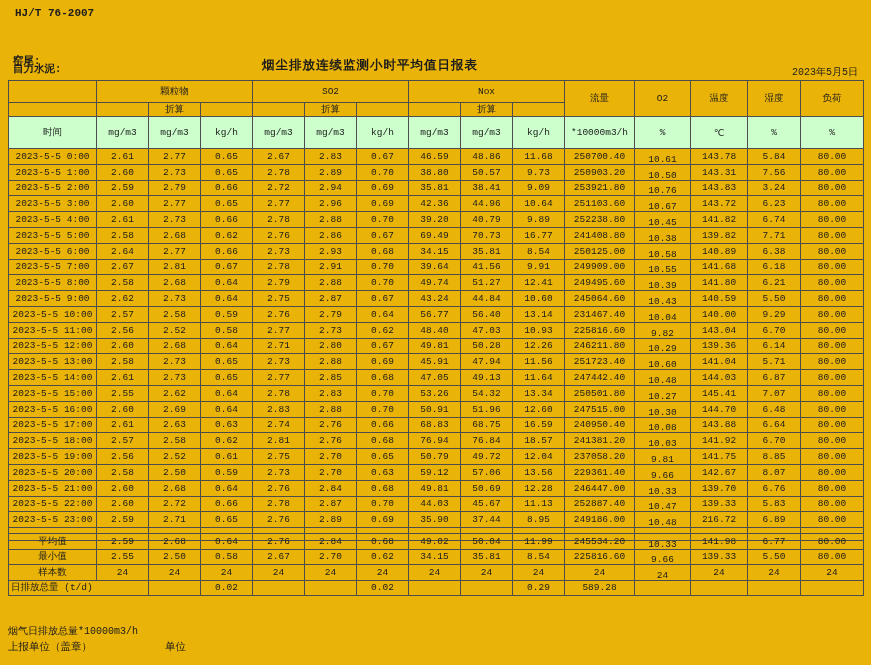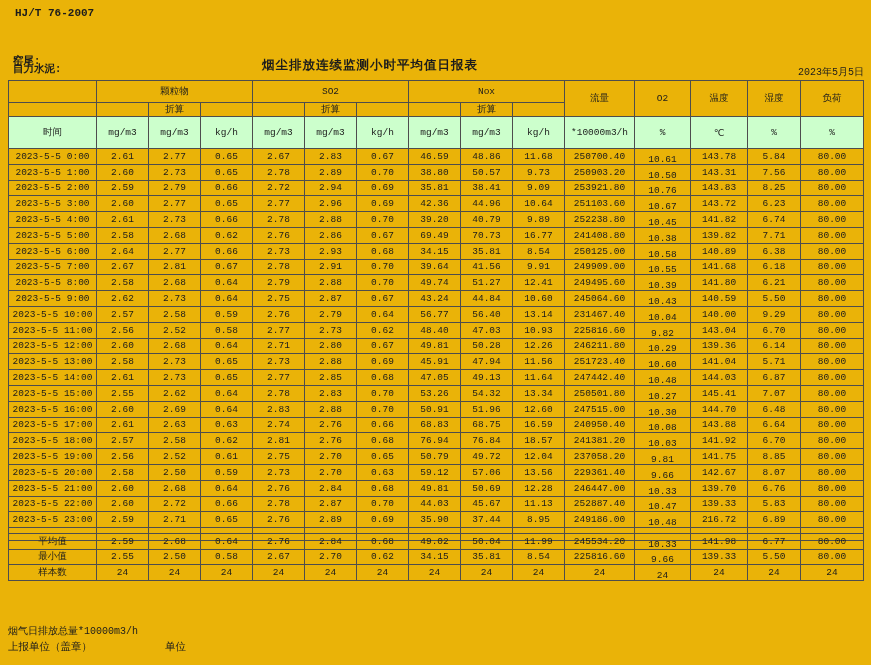--- a/index.html
+++ b/index.html
@@ -7,21 +7,21 @@
   body {
     width:871px; height:665px; background:#ffffff; color:#1c1c1c;
     font-family:"Liberation Mono","DejaVu Sans Mono","DejaVu Sans",monospace;
   }
   .page { position:relative; width:871px; height:665px; overflow:hidden; background:#eab308; }
 
   .std-code   { position:absolute; left:15px;  top:7px;  font-size:11px;   font-weight:bold; }
   .title      { position:absolute; left:0;     top:20px; width:740px; text-align:center; font-size:12.5px; font-weight:bold; letter-spacing:1px;margin-top:37px; }
   .company    { position:absolute; left:13px;  top:39px; font-size:10.5px; font-weight:bold;margin-top:23px; }
   .point      { position:absolute; left:13px;  top:54px; font-size:10.5px; font-weight:bold; }
-  .date       { position:absolute; right:7px;  top:65px; font-size:10px; }
+  .date       { position:absolute; right:13px;  top:65px; font-size:10px; }
 
   table.report { border-collapse:collapse; table-layout:fixed; width:856px; }
   .main-table    { position:absolute; left:8px; top:80px; }
   .summary-table { position:absolute; left:8px; top:533px; }
 
   td,th {
     border:1px solid #4d4d4d; padding:0 1px; font-size:9.5px; font-weight:normal;
     text-align:center; vertical-align:middle; white-space:nowrap; overflow:hidden;
   }
   tr.hdr1  { height:22px; }
@@ -154,21 +154,21 @@
           <td data-name="cell-pm-kgh">0.66</td>
           <td data-name="cell-so2-mgm3">2.72</td>
           <td data-name="cell-so2-converted">2.94</td>
           <td data-name="cell-so2-kgh">0.69</td>
           <td data-name="cell-nox-mgm3">35.81</td>
           <td data-name="cell-nox-converted">38.41</td>
           <td data-name="cell-nox-kgh">9.09</td>
           <td data-name="cell-flow">253921.80</td>
           <td data-name="cell-o2"><span class="o2v">10.76</span></td>
           <td data-name="cell-temperature">143.83</td>
-          <td data-name="cell-humidity">8.25</td>
+          <td data-name="cell-humidity">3.24</td>
           <td data-name="cell-load">80.00</td>
         </tr>
         <tr data-name="data-row">
           <td data-name="cell-time">2023-5-5 3:00</td>
           <td data-name="cell-pm-mgm3">2.60</td>
           <td data-name="cell-pm-converted">2.77</td>
           <td data-name="cell-pm-kgh">0.65</td>
           <td data-name="cell-so2-mgm3">2.77</td>
           <td data-name="cell-so2-converted">2.96</td>
           <td data-name="cell-so2-kgh">0.69</td>
@@ -604,20 +604,36 @@
           <td data-name="cell-so2-kgh">24</td>
           <td data-name="cell-nox-mgm3">24</td>
           <td data-name="cell-nox-converted">24</td>
           <td data-name="cell-nox-kgh">24</td>
           <td data-name="cell-flow">24</td>
           <td data-name="cell-o2"><span class="o2v">24</span></td>
           <td data-name="cell-temperature">24</td>
           <td data-name="cell-humidity">24</td>
           <td data-name="cell-load">24</td>
         </tr>
+        <tr data-name="daily-total-row">
+          <td data-name="summary-label" colspan="2" class="left">日排放总量 (t/d)</td>
+          <td data-name="cell-pm-converted"></td>
+          <td data-name="cell-pm-kgh">0.02</td>
+          <td data-name="cell-so2-mgm3"></td>
+          <td data-name="cell-so2-converted"></td>
+          <td data-name="cell-so2-kgh">0.02</td>
+          <td data-name="cell-nox-mgm3"></td>
+          <td data-name="cell-nox-converted"></td>
+          <td data-name="cell-nox-kgh">0.29</td>
+          <td data-name="cell-flow">589.28</td>
+          <td data-name="cell-o2"></td>
+          <td data-name="cell-temperature"></td>
+          <td data-name="cell-humidity"></td>
+          <td data-name="cell-load"></td>
+        </tr>
       </tbody>
   </table>
 
   <div class="footer-note1" data-name="flue-gas-total-note">烟气日排放总量*10000m3/h</div>
   <div class="footer-note2" data-name="reporting-unit-label">上报单位（盖章）</div>
   <div class="footer-unit" data-name="unit-label">单位</div>
 
 </div>
 
 </body></html>

